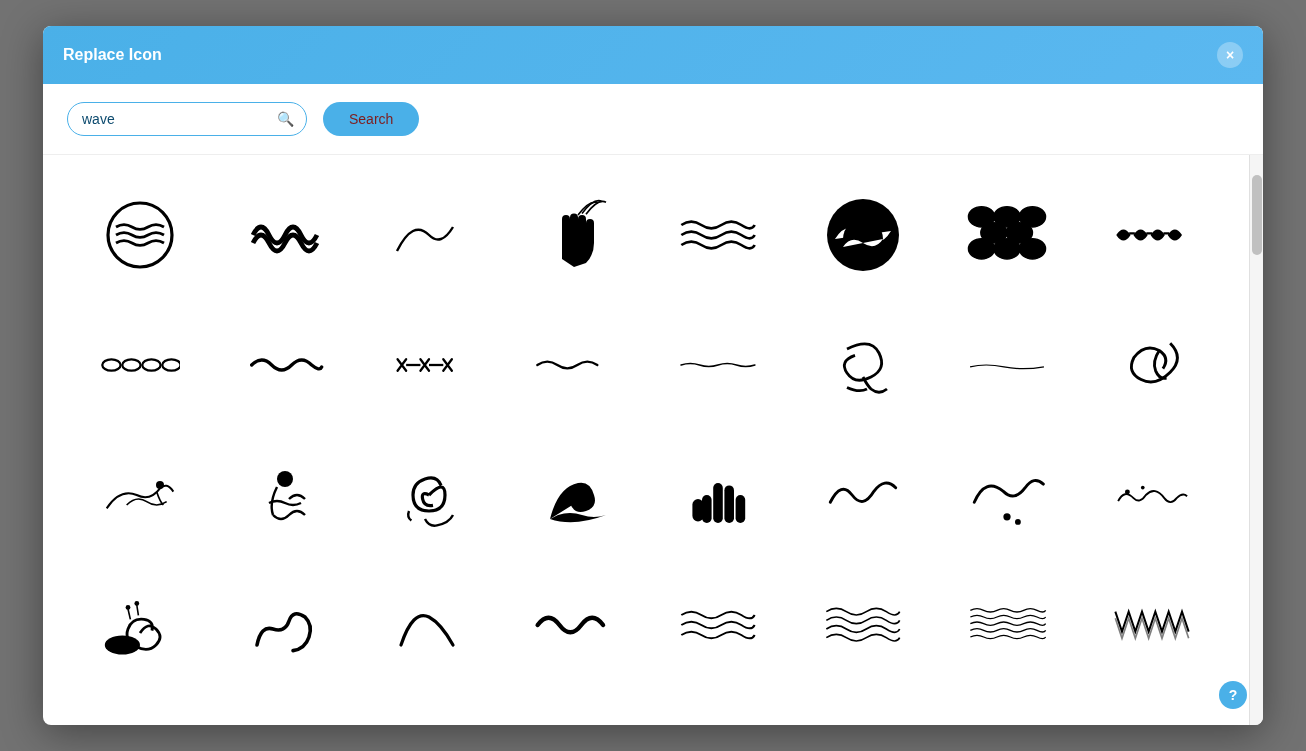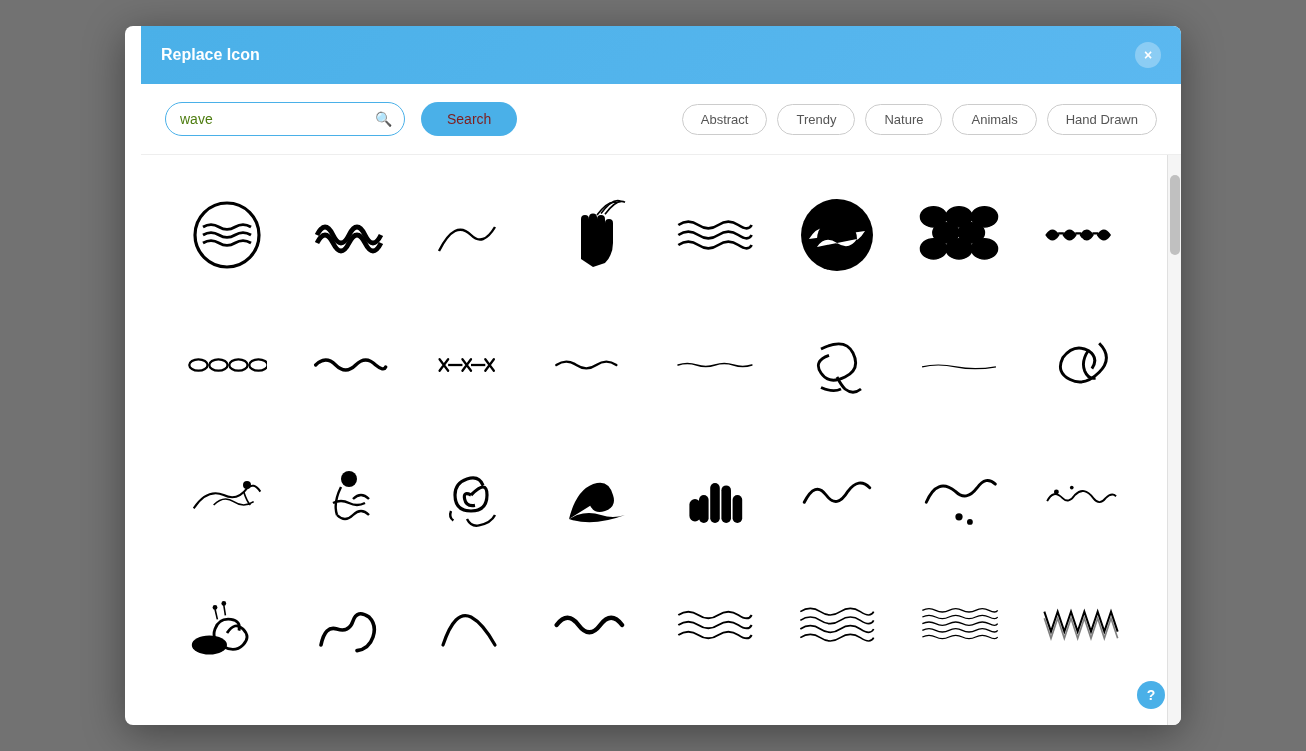--- a/index.html
+++ b/index.html
@@ -17,26 +17,25 @@
     .overlay {
       position: fixed;
       top: 0; left: 0; right: 0; bottom: 0;
       background: rgba(100,100,100,0.6);
     }
 
     .modal {
       position: relative;
       background: #fff;
       border-radius: 8px;
-      width: 1056px;
+      width: 1220px;
       max-height: 700px;
       overflow: hidden;
       box-shadow: 0 8px 40px rgba(0,0,0,0.4);
       z-index: 10;
-      padding-left: 16px;
     }
 
     .modal-header {
       background: linear-gradient(135deg, #4ab0e8 0%, #5bb8f0 100%);
       padding: 16px 20px;
       display: flex;
       align-items: center;
       justify-content: space-between;
     }
 
@@ -73,21 +72,21 @@
       position: relative;
       display: flex;
       align-items: center;
     }
 
     .search-input {
       border: 1.5px solid #4ab0e8;
       border-radius: 20px;
       padding: 8px 36px 8px 14px;
       font-size: 14px;
-      color: #4d7c0f;
+      color: #0c4a6e;
       outline: none;
       width: 240px;
     }
 
     .search-icon-inside {
       position: absolute;
       right: 12px;
       color: #4ab0e8;
       font-size: 14px;
       pointer-events: none;
@@ -199,27 +198,20 @@
     <span class="modal-title">Replace Icon</span>
     <button class="modal-close">×</button>
   </div>
 
   <div class="modal-toolbar">
     <div class="search-wrapper">
       <input class="search-input" type="text" value="wave" style="">
       <span class="search-icon-inside">🔍</span>
     </div>
     <button class="search-button">Search</button>
-    <div class="filter-tags">
-      <button class="filter-tag">Abstract</button>
-      <button class="filter-tag">Trendy</button>
-      <button class="filter-tag">Nature</button>
-      <button class="filter-tag">Animals</button>
-      <button class="filter-tag">Hand Drawn</button>
-    </div>
   </div>
 
   <div class="modal-body">
     <div class="icons-area">
       <div class="icons-grid">
 
         <div class="icon-cell">
           <svg viewBox="0 0 100 100" fill="none" stroke="#000" stroke-width="4">
             <circle cx="50" cy="50" r="40" stroke="#000" stroke-width="4" fill="none"></circle>
             <path d="M20 40 Q30 34 40 40 Q50 46 60 40 Q70 34 80 40" stroke="#000" stroke-width="3.5" fill="none"></path>

